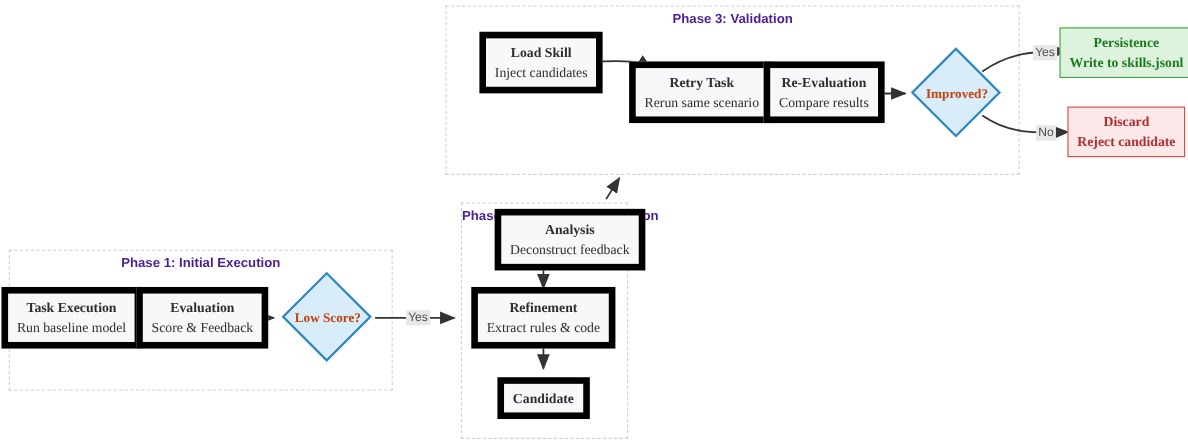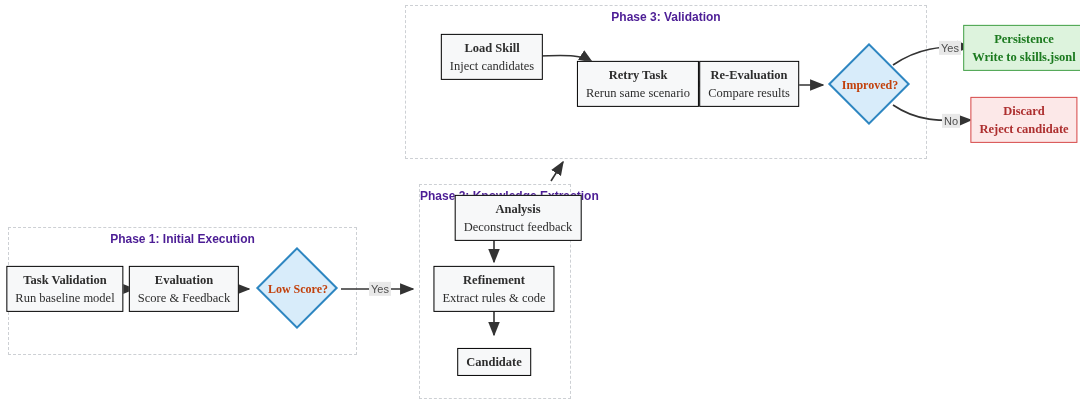--- a/index.html
+++ b/index.html
@@ -30,21 +30,21 @@
     text-align: center;
     font-size: 12px;
     font-weight: bold;
     color: #4c1d95;
     white-space: nowrap;
   }
   .node {
     position: absolute;
     transform: translate(-50%, -50%);
     background: #f7f8f9;
-    border: 1px solid #000000;
+    border: 6px solid #000000;
     padding: 4px 8px;
     text-align: center;
     font-family: "Liberation Serif", serif;
     font-size: 12.5px;
     line-height: 1.45;
     color: #2d2d2d;
     white-space: nowrap;
   }
   .node .line1 { font-weight: bold; display: block; }
   .node .line2 { display: block; }
@@ -130,21 +130,21 @@
       <path d="M 551 181 L 563 162" marker-end="url(#arrow)"></path>
       <path d="M 532 56 C 560 56 578 53 592 62" marker-end="url(#arrow)"></path>
       <path d="M 683 84 L 705 84" marker-end="url(#arrow)"></path>
       <path d="M 787 85 L 823 85" marker-end="url(#arrow)"></path>
       <path d="M 893 65 C 918 48 940 46 970 47" marker-end="url(#arrow)"></path>
       <path d="M 893 105 C 918 122 940 121 971 120" marker-end="url(#arrow)"></path>
     </g>
   </svg>
 
   <div class="node" style="left:65px; top:289px;">
-    <span class="line1">Task Validation</span>
+    <span class="line1">Task Execution</span>
     <span class="line2">Run baseline model</span>
   </div>
   <div class="node" style="left:184px; top:289px;">
     <span class="line1">Evaluation</span>
     <span class="line2">Score &amp; Feedback</span>
   </div>
   <div class="decision" style="left:298px; top:289px;">
     <div class="shape"></div>
     <div class="dlabel">Low Score?</div>
   </div>

